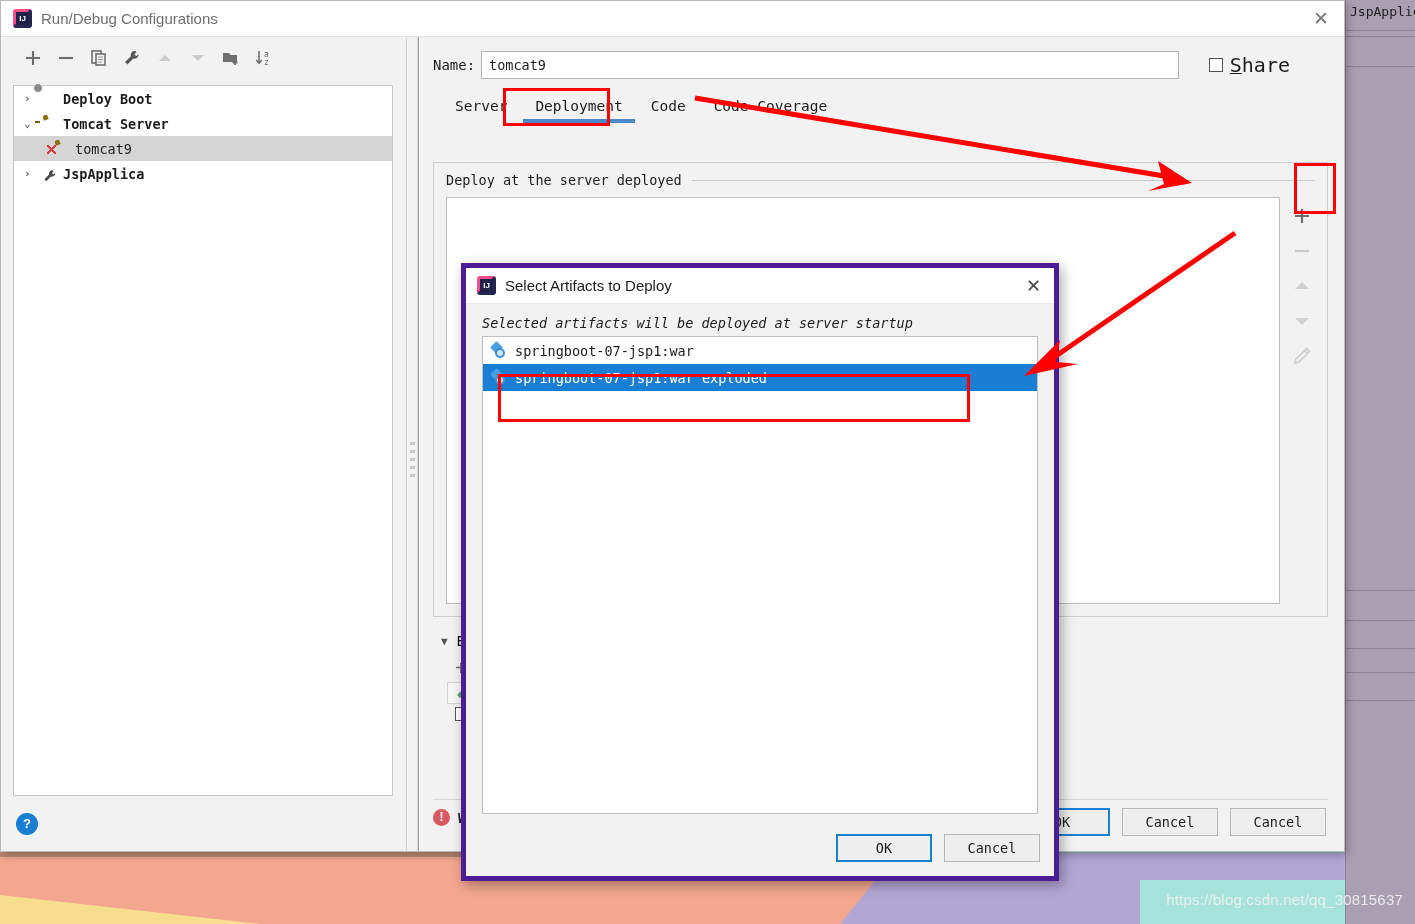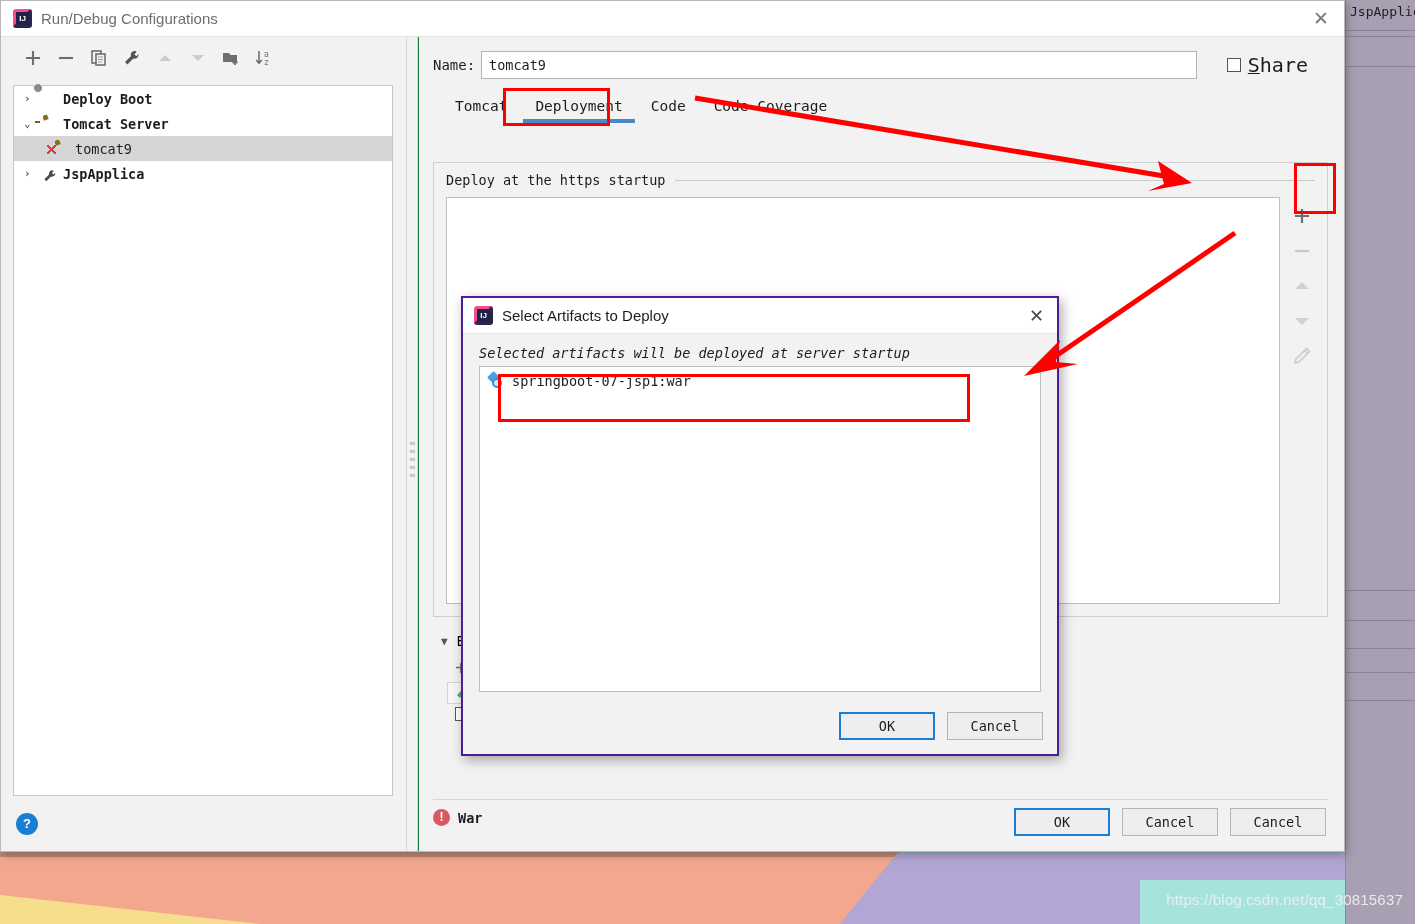--- a/index.html
+++ b/index.html
@@ -22,21 +22,21 @@
   }
   #bg-ide .bg-title {
     position:absolute; top:4px; left:4px; font-size:13px; color:#1d1d1d;
     font-family:"DejaVu Sans Mono", monospace; white-space:nowrap;
   }
   #bg-ide .bg-line { position:absolute; left:0; width:70px; height:1px; background:#8b8296; }
 
   
   #rundebug {
     position:absolute; left:0; top:0; width:1345px; height:852px;
-    background:#15803d; border:1px solid #b9b9b9;
+    background:#a3a3a3; border:1px solid #b9b9b9;
     box-shadow: 2px 3px 9px rgba(0,0,0,.28);
   }
   #titlebar {
     height:36px; background:#fff; border-bottom:1px solid #e3e3e3;
     display:flex; align-items:center; padding:0 6px 0 12px; position:relative;
   }
   .ij-logo {
     width:19px; height:19px; border-radius:3px; position:relative; flex:none;
     background:linear-gradient(135deg,#f24f8b 0%,#f24f8b 38%,#ff318c 45%,#2b2b4f 46%,#21214a 100%);
     overflow:hidden;
@@ -110,21 +110,21 @@
   #splitter {
     position:absolute; left:405px; top:36px; width:12px; bottom:0;
     background:#f2f2f2; border-left:1px solid #d4d4d4; border-right:1px solid #d4d4d4;
   }
   #splitter .grip { position:absolute; left:3px; top:405px; width:5px; height:44px; }
   #splitter .grip i { display:block; width:5px; height:3px; background:#c9c9c9; margin-bottom:5px; }
 
   
   #right-pane { position:absolute; left:418px; top:36px; right:0; bottom:0; background:#f2f2f2; }
 
-  #name-row { display:flex; align-items:center; padding:14px 16px 0 14px; }
+  #name-row { display:flex; align-items:center; padding:14px 34px 0 14px; }
   #name-label { font-family:"DejaVu Sans Mono", monospace; font-size:14px; color:#1c1c1c; width:48px; }
   #name-input {
     flex:1; height:28px; background:#fff; border:1px solid #b5b5b5;
     font-family:"DejaVu Sans Mono", monospace; font-size:13.5px; color:#1c1c1c;
     padding:0 7px; line-height:26px;
   }
   #share-wrap { display:flex; align-items:center; gap:7px; margin-left:30px; margin-right:20px; }
   .cbox { width:14px; height:14px; border:1px solid #555; background:#fff; flex:none; }
   #share-label { font-family:"DejaVu Sans Mono", monospace; font-size:20px; color:#1c1c1c; }
   #share-label u { text-decoration-thickness:1px; }
@@ -185,22 +185,22 @@
   .btn {
     width:96px; height:28px; background:#eeeeee; border:1px solid #b5b5b5;
     font-family:"DejaVu Sans Mono", monospace; font-size:13.5px; color:#1c1c1c;
     display:flex; align-items:center; justify-content:center;
   }
   .btn.focus { border:2px solid #1a7fd4; }
   #hr-above-buttons { position:absolute; left:14px; right:16px; top:762px; height:1px; background:#d6d6d6; }
 
   
   #artifact-dlg {
-    position:absolute; left:461px; top:296px; width:598px; height:460px;
-    background:#f2f2f2; border:2px solid #4c1d95;
+    position:absolute; left:461px; top:263px; width:598px; height:618px;
+    background:#f2f2f2; border:5px solid #4c1d95;
     box-shadow: 3px 4px 12px rgba(0,0,0,.33);
   }
   #ad-title {
     height:36px; background:#fff; border-bottom:1px solid #e6e6e6;
     display:flex; align-items:center; padding:0 8px 0 11px; position:relative;
   }
   #ad-title-text { margin-left:9px; font-size:15px; color:#1c1c1c; }
   #ad-close { position:absolute; right:8px; top:6px; width:25px; height:24px;
               color:#4a4a4a; font-size:18px; line-height:24px; text-align:center; }
   #ad-sub {
@@ -377,29 +377,29 @@
     <div id="name-row">
       <div id="name-label">Name:</div>
       <div id="name-input">tomcat9</div>
       <div id="share-wrap">
         <span class="cbox"></span>
         <span id="share-label"><u>S</u>hare</span>
       </div>
     </div>
 
     <div id="tabs">
-      <div class="tab">Tomcat</div>
+      <div class="tab">Server</div>
       <div class="tab active">Deployment</div>
       <div class="tab">Code</div>
       <div class="tab">Code Coverage</div>
     </div>
 
     <div id="deploy-panel">
       <div id="deploy-caption">
-        <span>Deploy at the https startup</span>
+        <span>Deploy at the server deployed</span>
         <span class="rule"></span>
       </div>
       <div id="deploy-table"></div>
       <div id="deploy-side">
         <div class="sidebtn">
           <svg width="22" height="22" viewBox="0 0 22 22">
               <path d="M11 4v14M4 11h14" stroke="#6e6e6e" stroke-width="2.2" fill="none"></path>
             </svg>
         </div>
         <div class="sidebtn dim">
@@ -478,20 +478,27 @@
   <div id="ad-sub">Selected artifacts will be deployed at server startup</div>
 
   <div id="ad-list">
     <div class="art-row">
       <span class="art-ico">
           <i class="d1"></i>
           <i class="d2"></i>
         </span>
       <span>springboot-07-jsp1:war</span>
     </div>
+    <div class="art-row sel">
+      <span class="art-ico">
+          <i class="d1"></i>
+          <i class="d2"></i>
+        </span>
+      <span>springboot-07-jsp1:war exploded</span>
+    </div>
   </div>
 
   <div id="ad-btns">
     <div class="btn focus">OK</div>
     <div class="btn">Cancel</div>
   </div>
 </div>
 
 <div class="ann ann-box" style="left:503px;top:88px;width:107px;height:38px;"></div>
 

